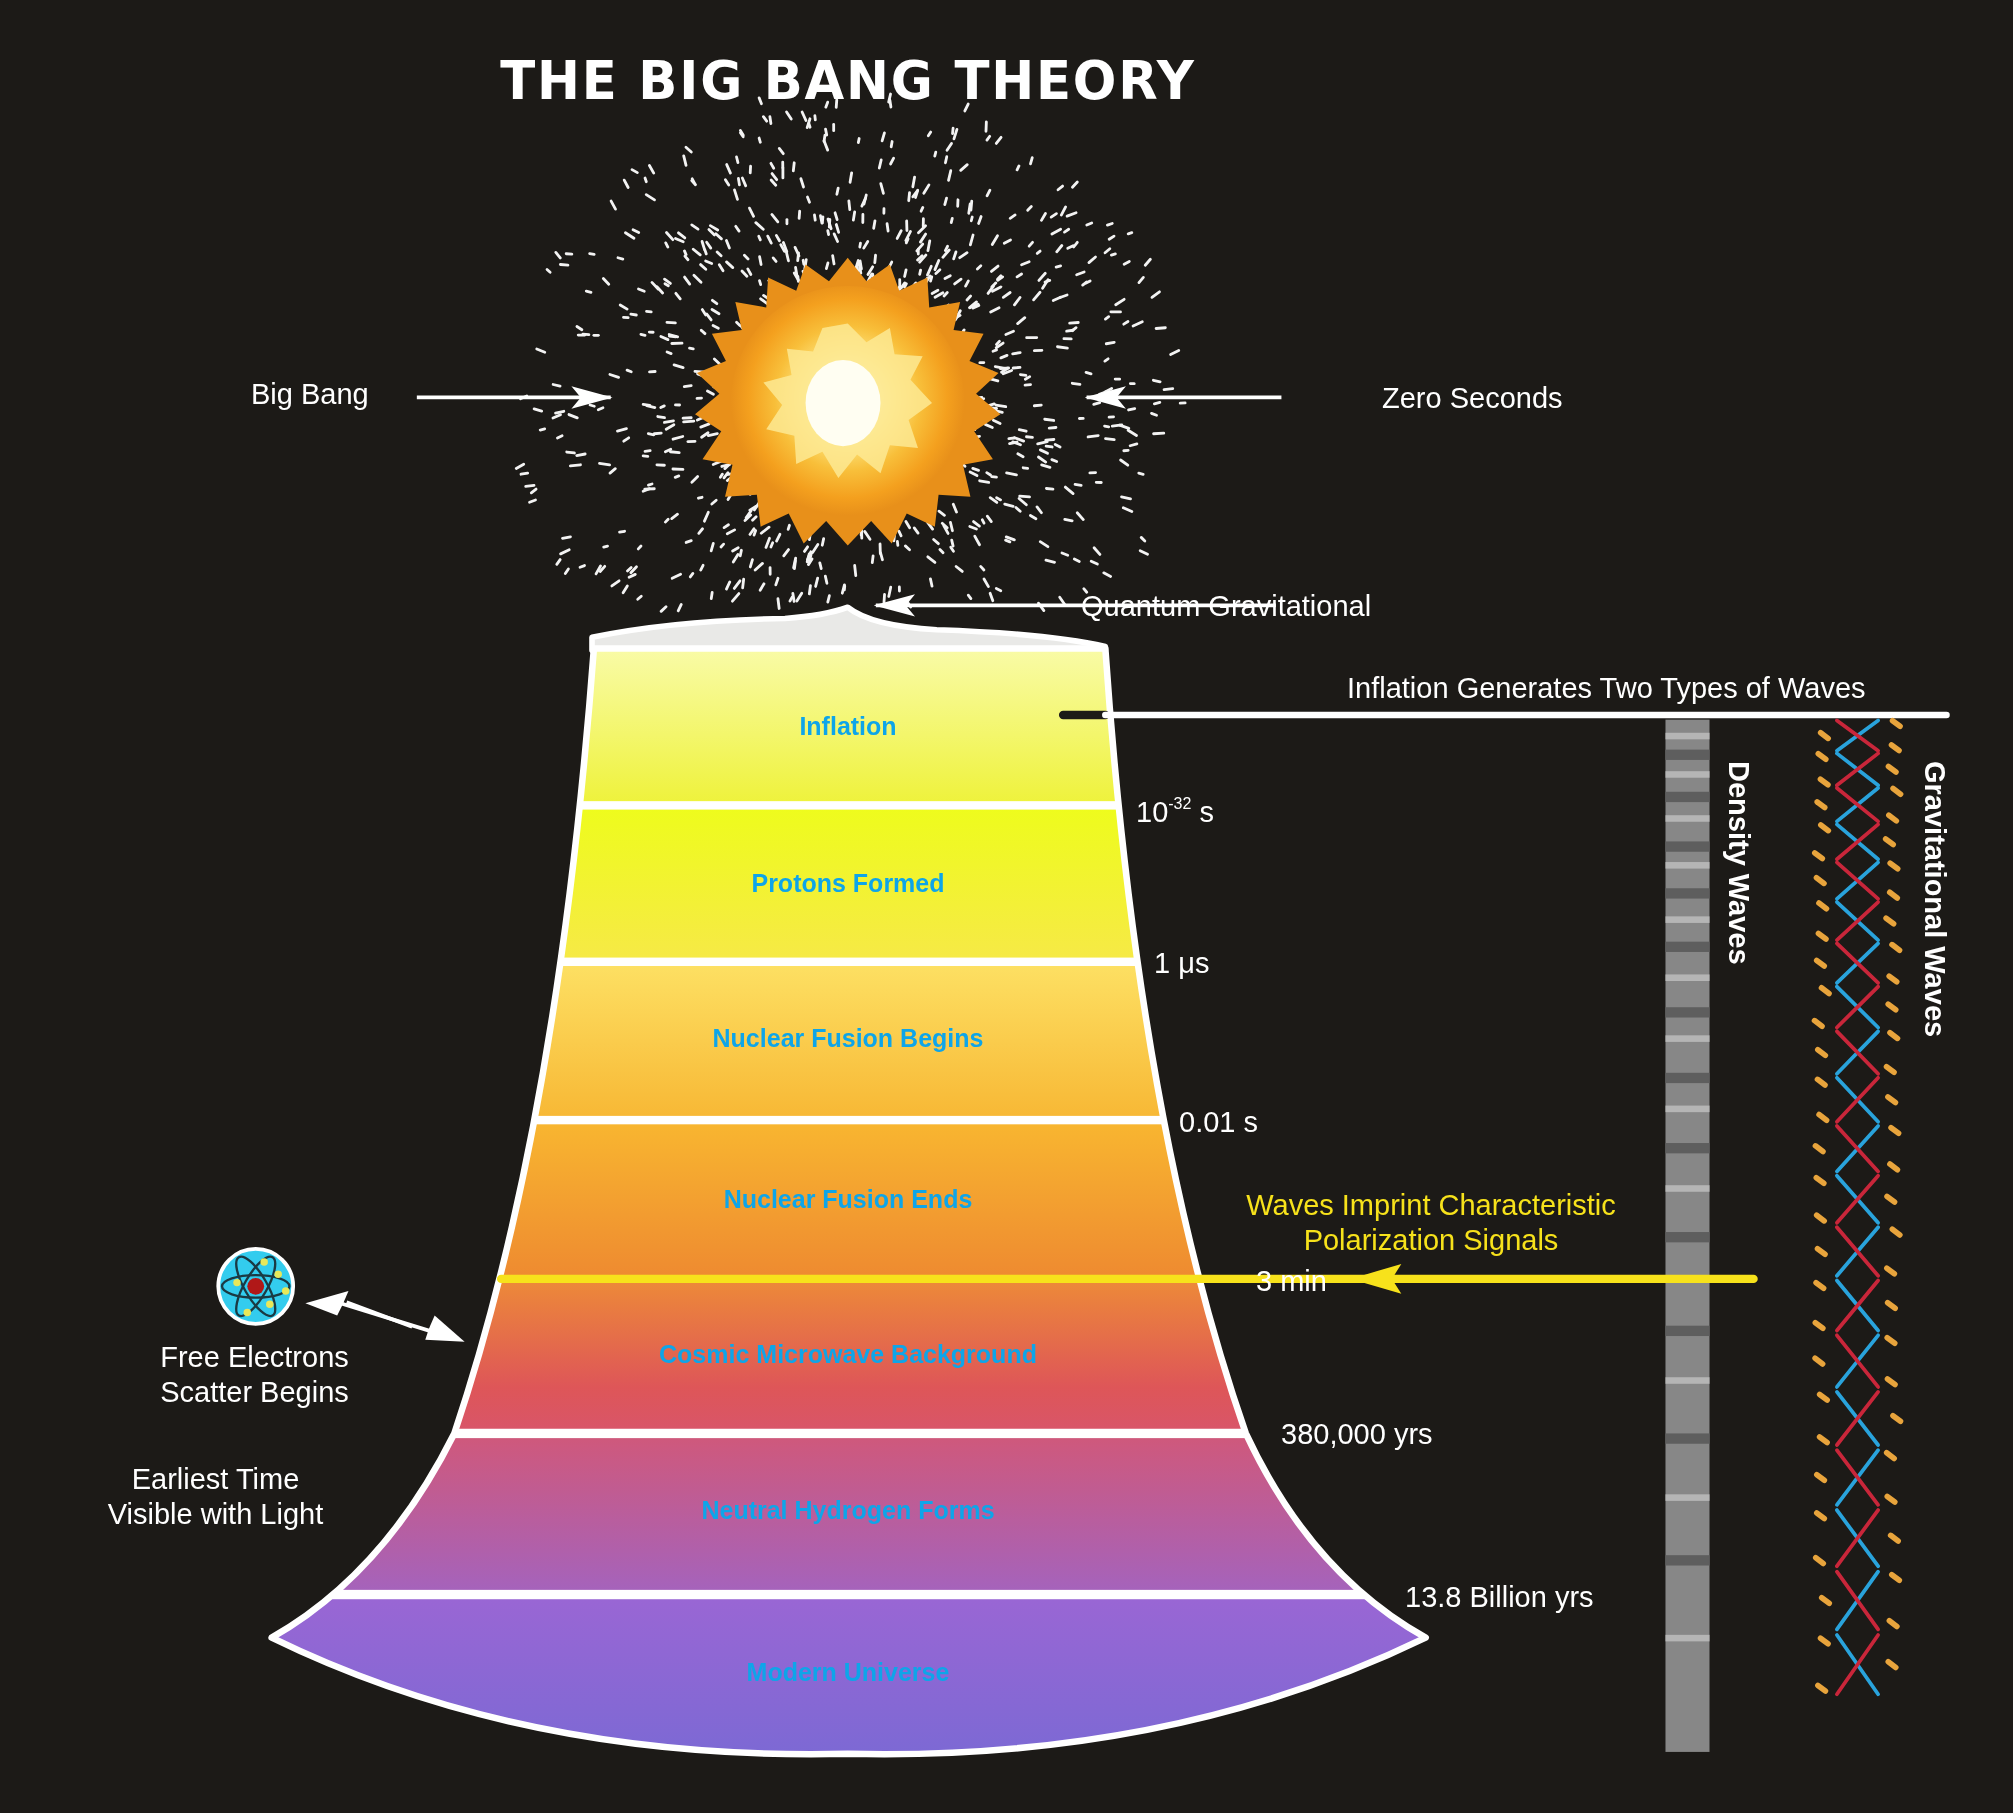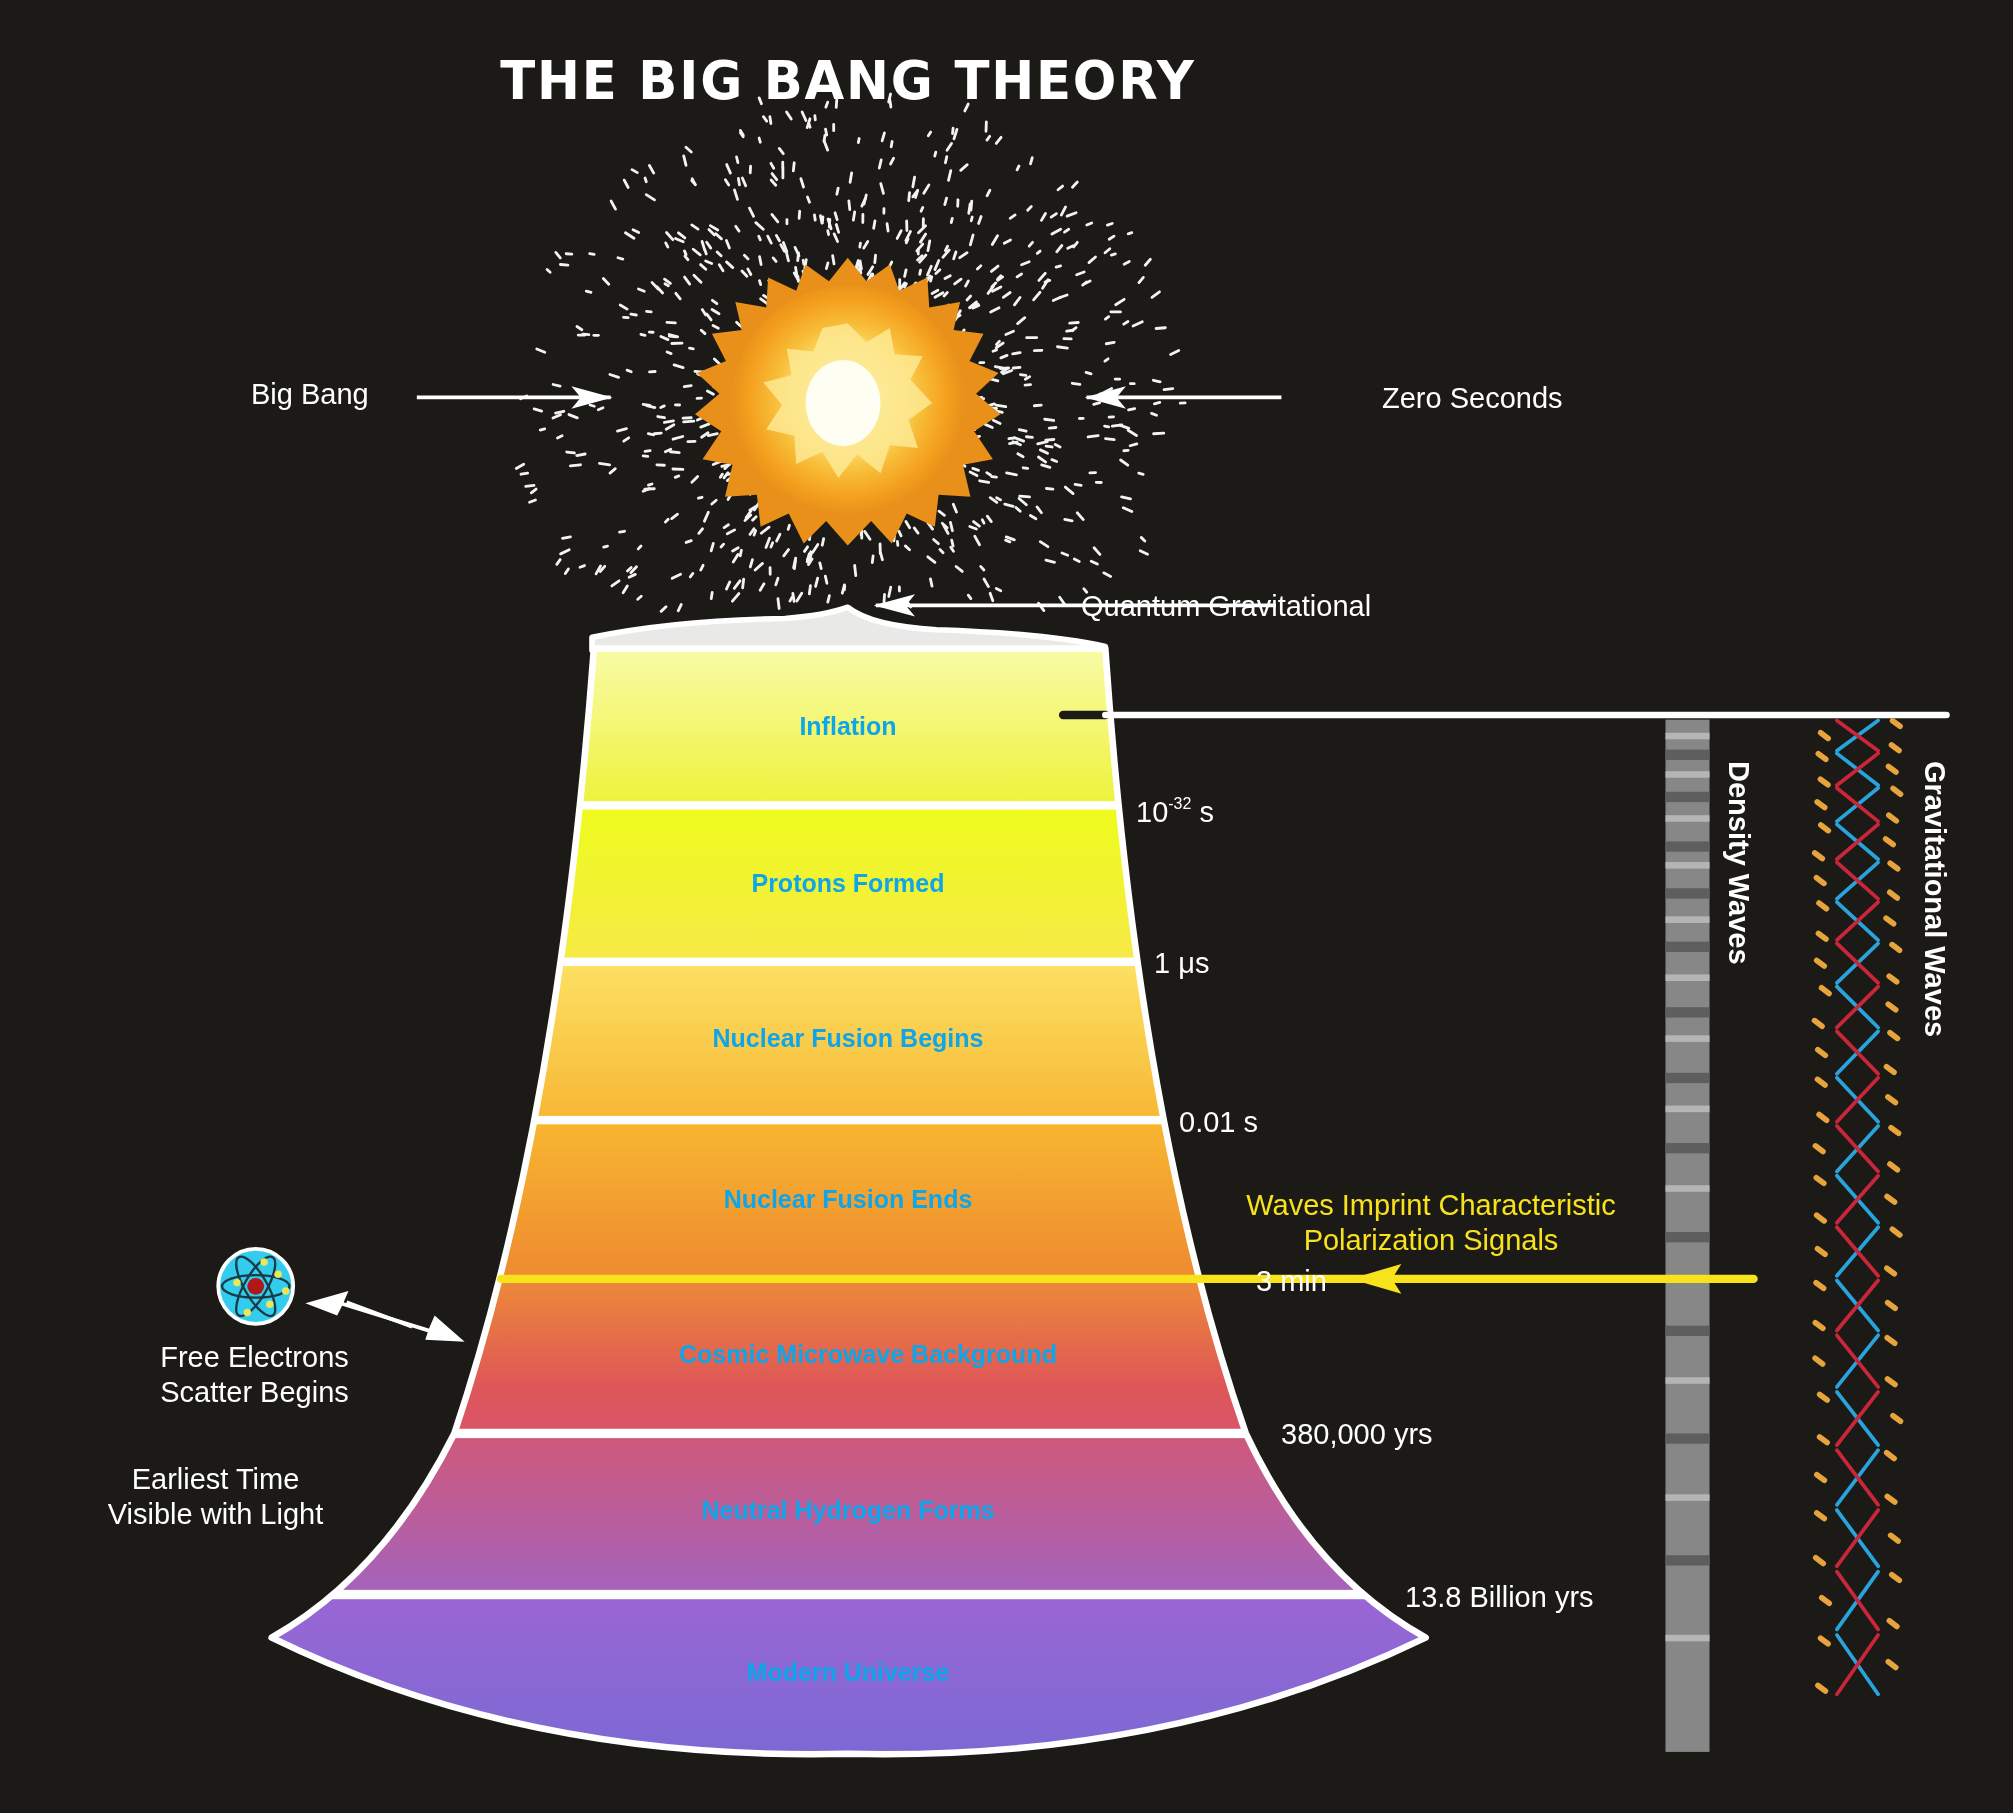--- a/index.html
+++ b/index.html
@@ -1106,26 +1106,27 @@
     <path d="M496,1432 L454,1430 L458,1418 L464,1404 Z" fill="#fff"></path>
     <line x1="360" y1="1390" x2="470" y2="1424" stroke="#fff" stroke-width="4"></line>
   </svg>
 
   <div class="title">THE BIG BANG THEORY</div>
 
   <div class="lbl" style="left:251px;top:380px;">Big Bang</div>
   <div class="lbl" style="left:1382px;top:384px;">Zero Seconds</div>
   <div class="lbl" style="left:1081px;top:592px;">Quantum Gravitational</div>
 
+  <div class="lbl" style="left:1347px;top:674px;">Inflation Generates Two Types of Waves</div>
 
   <div class="band-lbl" style="top:714px;">Inflation</div>
   <div class="band-lbl" style="top:871px;">Protons Formed</div>
   <div class="band-lbl" style="top:1026px;">Nuclear Fusion Begins</div>
   <div class="band-lbl" style="top:1187px;">Nuclear Fusion Ends</div>
-  <div class="band-lbl" style="top:1342px;padding-left:20px;">Cosmic Microwave Background</div>
+  <div class="band-lbl" style="top:1342px;">Cosmic Microwave Background</div>
   <div class="band-lbl" style="top:1498px;">Neutral Hydrogen Forms</div>
   <div class="band-lbl" style="top:1660px;">Modern Universe</div>
 
   <div class="lbl" style="left:1136px;top:796px;"><span>10</span><sup>-32</sup><span> s</span></div>
   <div class="lbl" style="left:1154px;top:949px;">1 μs</div>
   <div class="lbl" style="left:1179px;top:1108px;">0.01 s</div>
   <div class="lbl" style="left:1256px;top:1267px;">3 min</div>
   <div class="lbl" style="left:1281px;top:1420px;">380,000 yrs</div>
   <div class="lbl" style="left:1405px;top:1583px;text-align:right;">13.8 Billion yrs</div>
 

